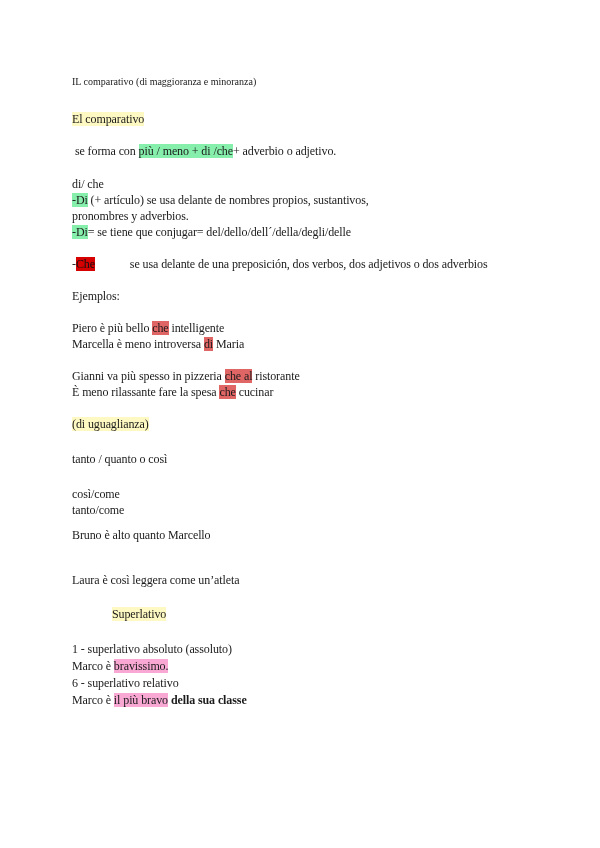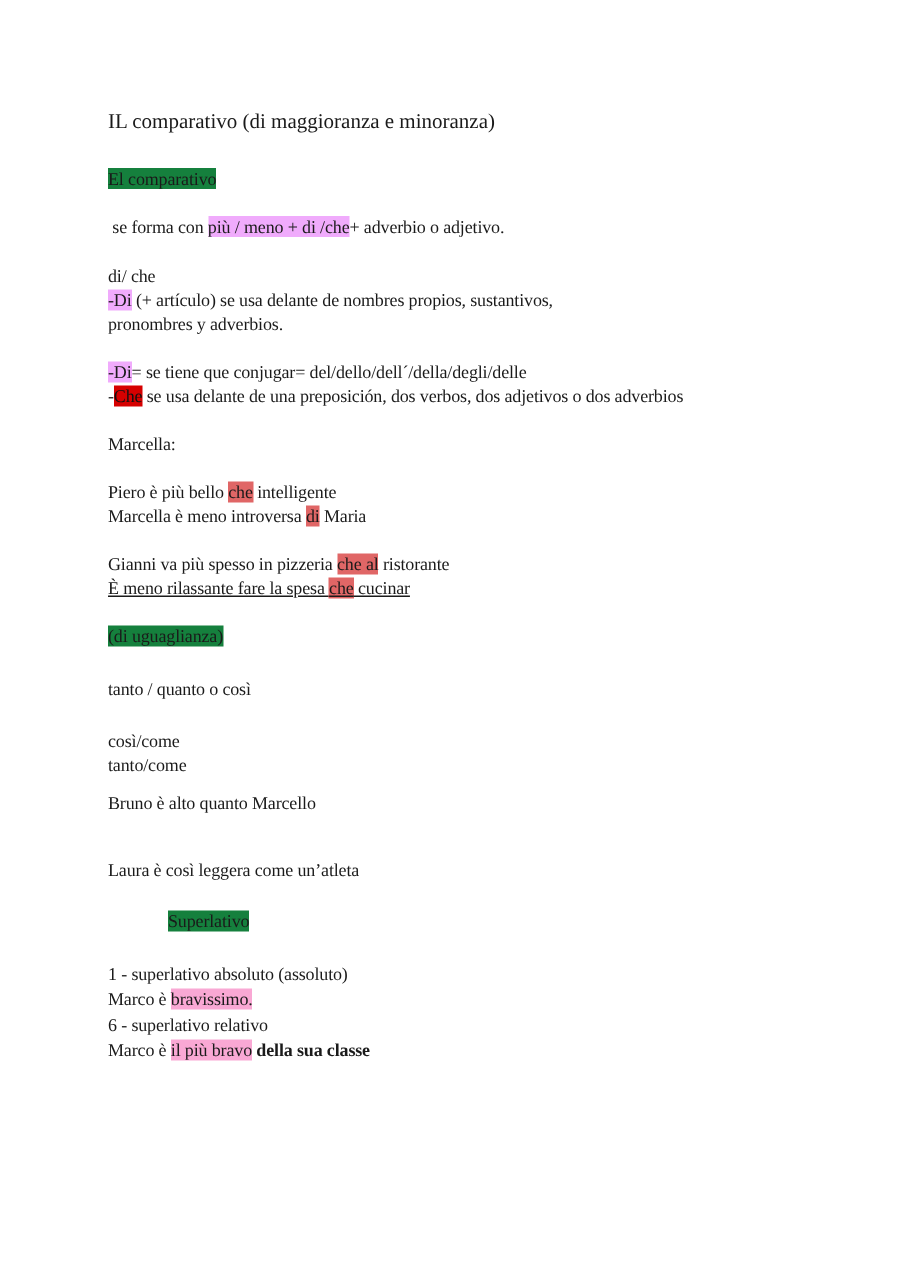--- a/index.html
+++ b/index.html
@@ -24,26 +24,26 @@
     }
     .line {
       position: absolute;
       left: 72px;
       font-size: 12px;
       line-height: 16px;
       white-space: nowrap;
       letter-spacing: -0.1px;
     }
     .title {
-      font-size: 14px;
+      font-size: 10px;
       line-height: 20px;
       letter-spacing: 0;
     }
-    .hl-yellow { background: #15803d; }
-    .hl-teal { background: #f0abfc; }
+    .hl-yellow { background: #fef9c3; }
+    .hl-teal { background: #86efac; }
     .hl-red { background: #e06666; }
     .hl-red-strong { background: #d60000; color: #111; }
     .hl-blue { background: #f9a8d4; }
   </style>
 </head>
 <body>
 
 <div class="page">
 
   <div class="line title" style="top:72px;">IL comparativo (di maggioranza e minoranza)</div>
@@ -56,41 +56,41 @@
     <span style="white-space:pre;"> se forma con </span><span class="hl-teal">più / meno + di /che</span><span>+ adverbio o adjetivo.</span>
   </div>
 
   <div class="line" style="top:176px;">di/ che</div>
 
   <div class="line" style="top:192px;">
     <span class="hl-teal">-Di</span><span style="white-space:pre;"> (+ artículo) se usa delante de nombres propios, sustantivos,</span>
   </div>
   <div class="line" style="top:208px;">pronombres y adverbios.</div>
 
-  <div class="line" style="top:240px;">
+  <div class="line" style="top:224px;">
     <span class="hl-teal">-Di</span><span>= se tiene que conjugar= del/dello/dell´/della/degli/delle</span>
   </div>
 
   <div class="line" style="top:256px;">
-    <span>-</span><span class="hl-red-strong">Che</span><span style="white-space:pre;"> se usa delante de una preposición, dos verbos, dos adjetivos o dos adverbios</span>
+    <span>-</span><span class="hl-red-strong">Che</span><span style="white-space:pre;padding-left:32px;"> se usa delante de una preposición, dos verbos, dos adjetivos o dos adverbios</span>
   </div>
 
-  <div class="line" style="top:288px;">Marcella:</div>
+  <div class="line" style="top:288px;">Ejemplos:</div>
 
   <div class="line" style="top:320px;">
     <span style="white-space:pre;">Piero è più bello </span><span class="hl-red">che</span><span style="white-space:pre;"> intelligente</span>
   </div>
   <div class="line" style="top:336px;">
     <span style="white-space:pre;">Marcella è meno introversa </span><span class="hl-red">di</span><span style="white-space:pre;"> Maria</span>
   </div>
 
   <div class="line" style="top:368px;">
     <span style="white-space:pre;">Gianni va più spesso in pizzeria </span><span class="hl-red">che al</span><span style="white-space:pre;"> ristorante</span>
   </div>
-  <div class="line" style="top:384px;text-decoration:underline;">
+  <div class="line" style="top:384px;">
     <span style="white-space:pre;">È meno rilassante fare la spesa </span><span class="hl-red">che</span><span style="white-space:pre;"> cucinar</span>
   </div>
 
   <div class="line" style="top:416px;">
     <span class="hl-yellow">(di uguaglianza)</span>
   </div>
 
   <div class="line" style="top:451px;">tanto / quanto o così</div>
   <div class="line" style="top:486px;">così/come</div>
   <div class="line" style="top:502px;">tanto/come</div>

